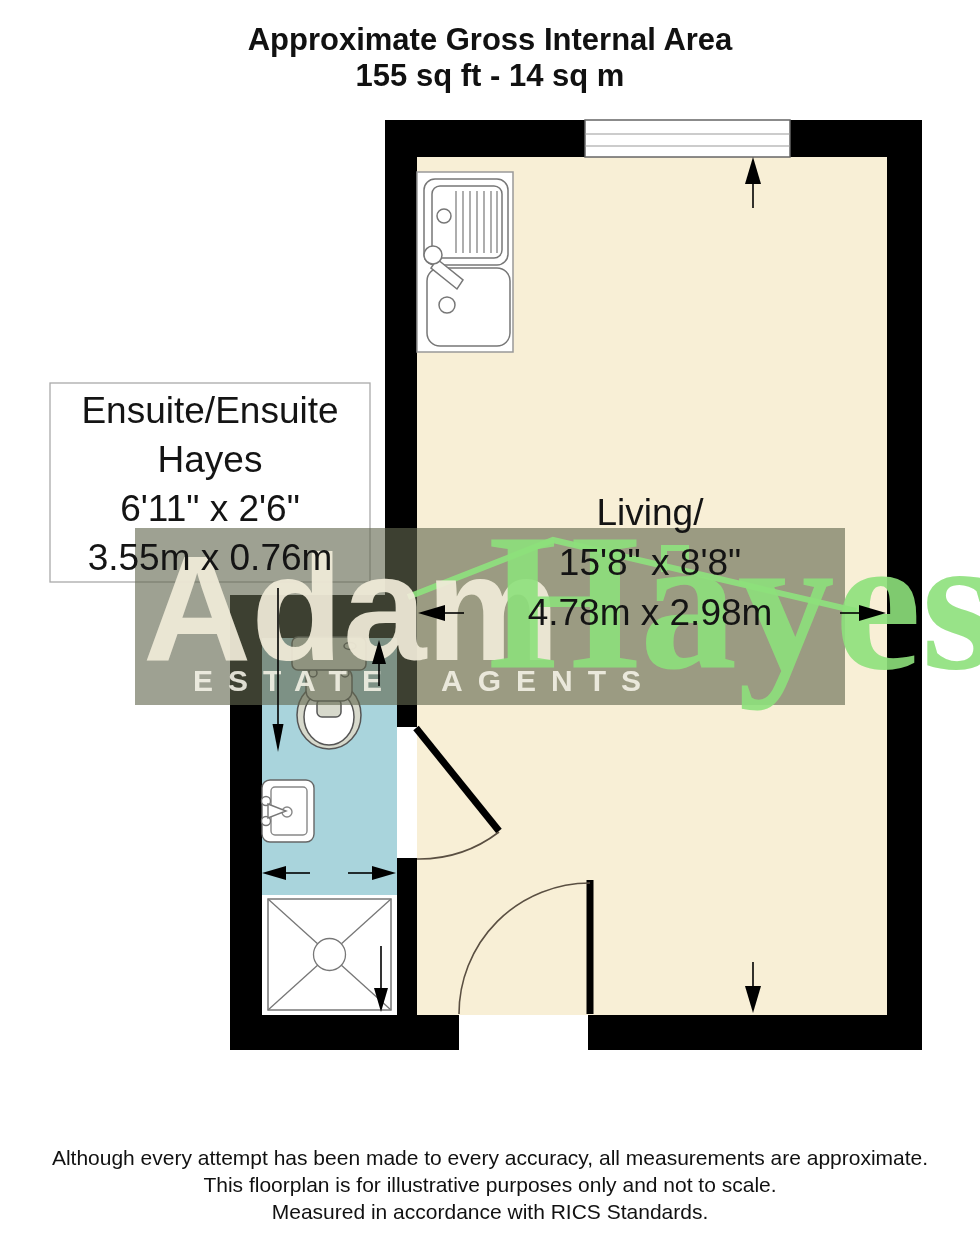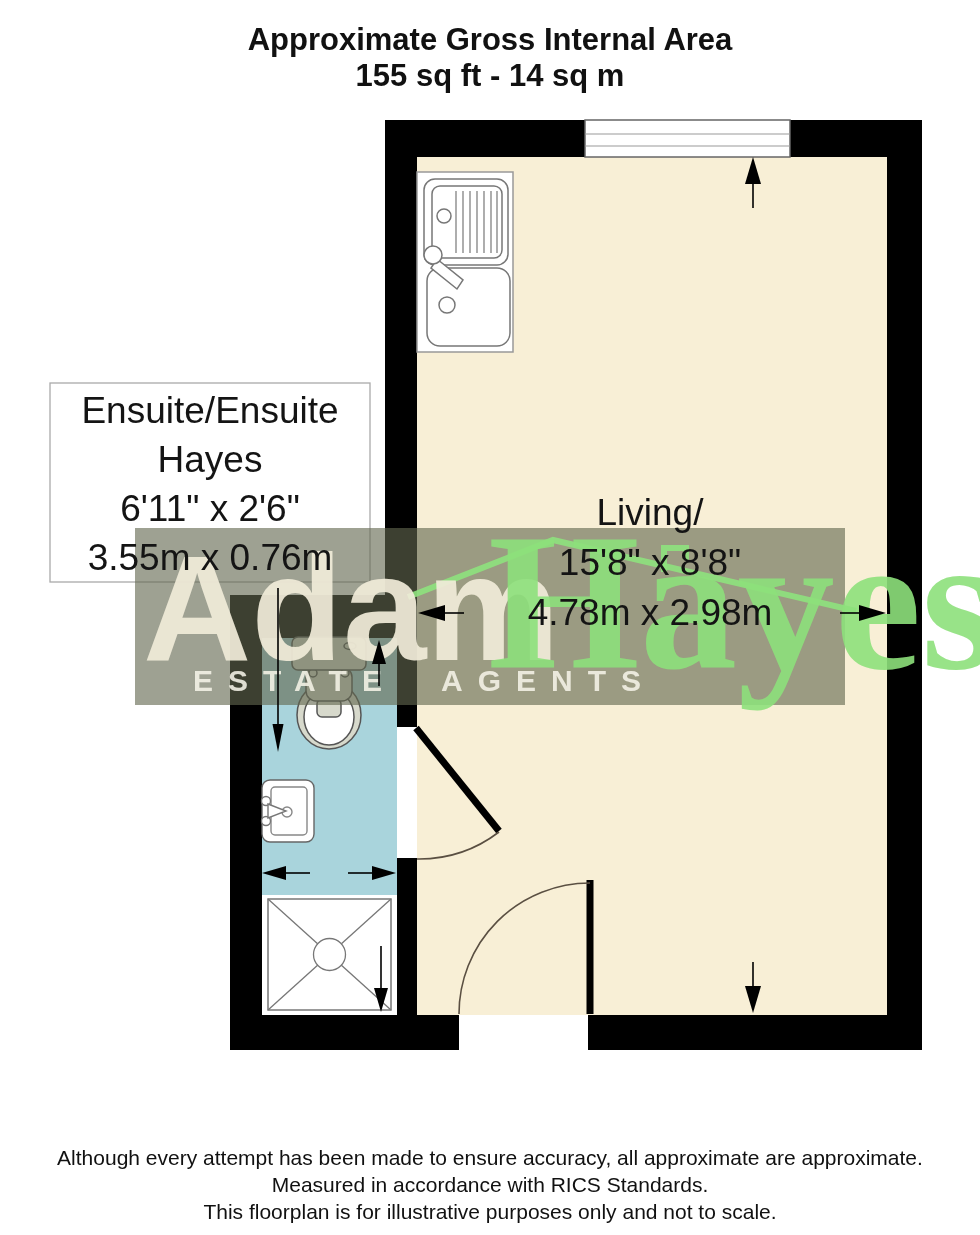--- a/index.html
+++ b/index.html
@@ -157,18 +157,18 @@
     <div>3.55m x 0.76m</div>
   </div>
 
   <div class="abs room-label kitchen-label">
     <div>Living/</div>
     <div>15'8" x 8'8"</div>
     <div>4.78m x 2.98m</div>
   </div>
 
   <div class="abs disclaimer">
-    <div>Although every attempt has been made to ensure accuracy, all approximate are approximate.</div>
+    <div>Although every attempt has been made to every accuracy, all measurements are approximate.</div>
+    <div>This floorplan is for illustrative purposes only and not to scale.</div>
     <div>Measured in accordance with RICS Standards.</div>
-    <div>This floorplan is for illustrative purposes only and not to scale.</div>
   </div>
 
 </div>
 
 </body></html>

